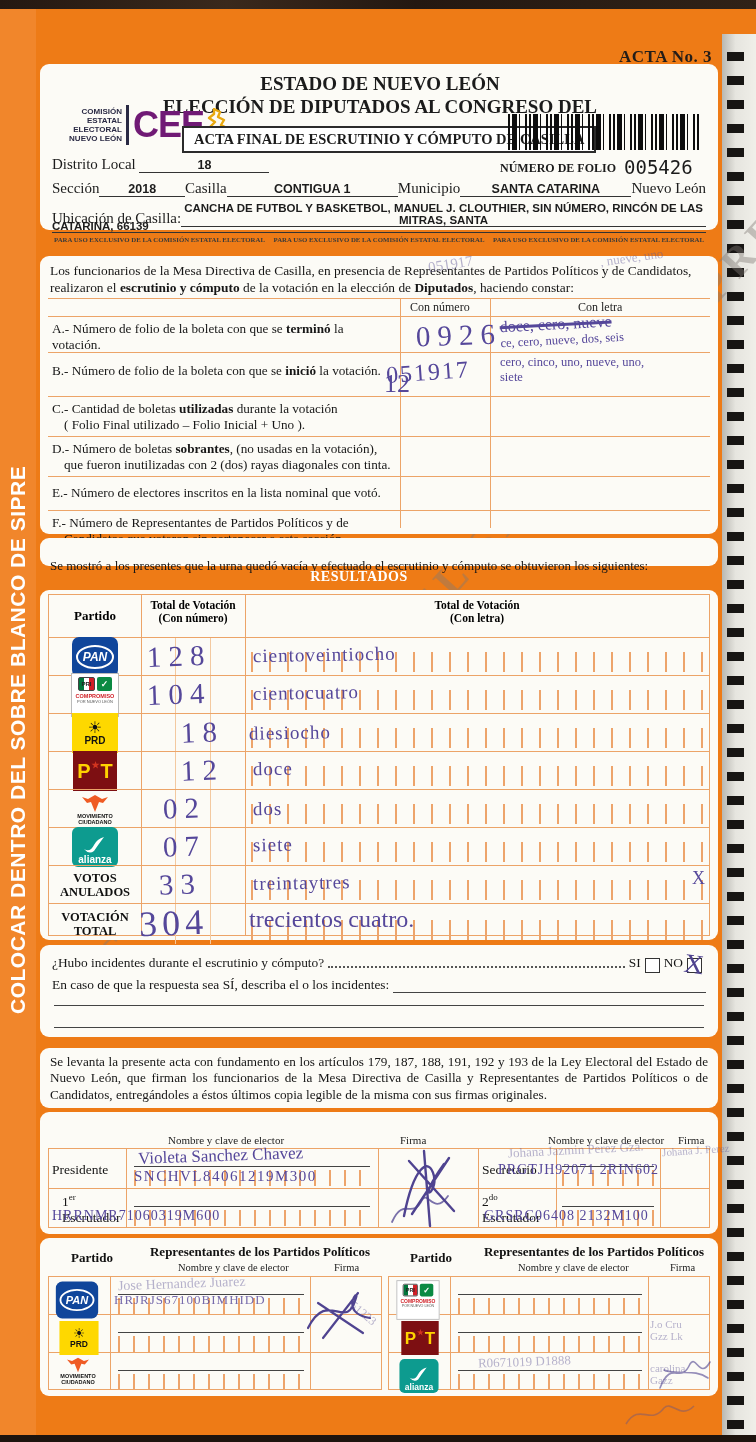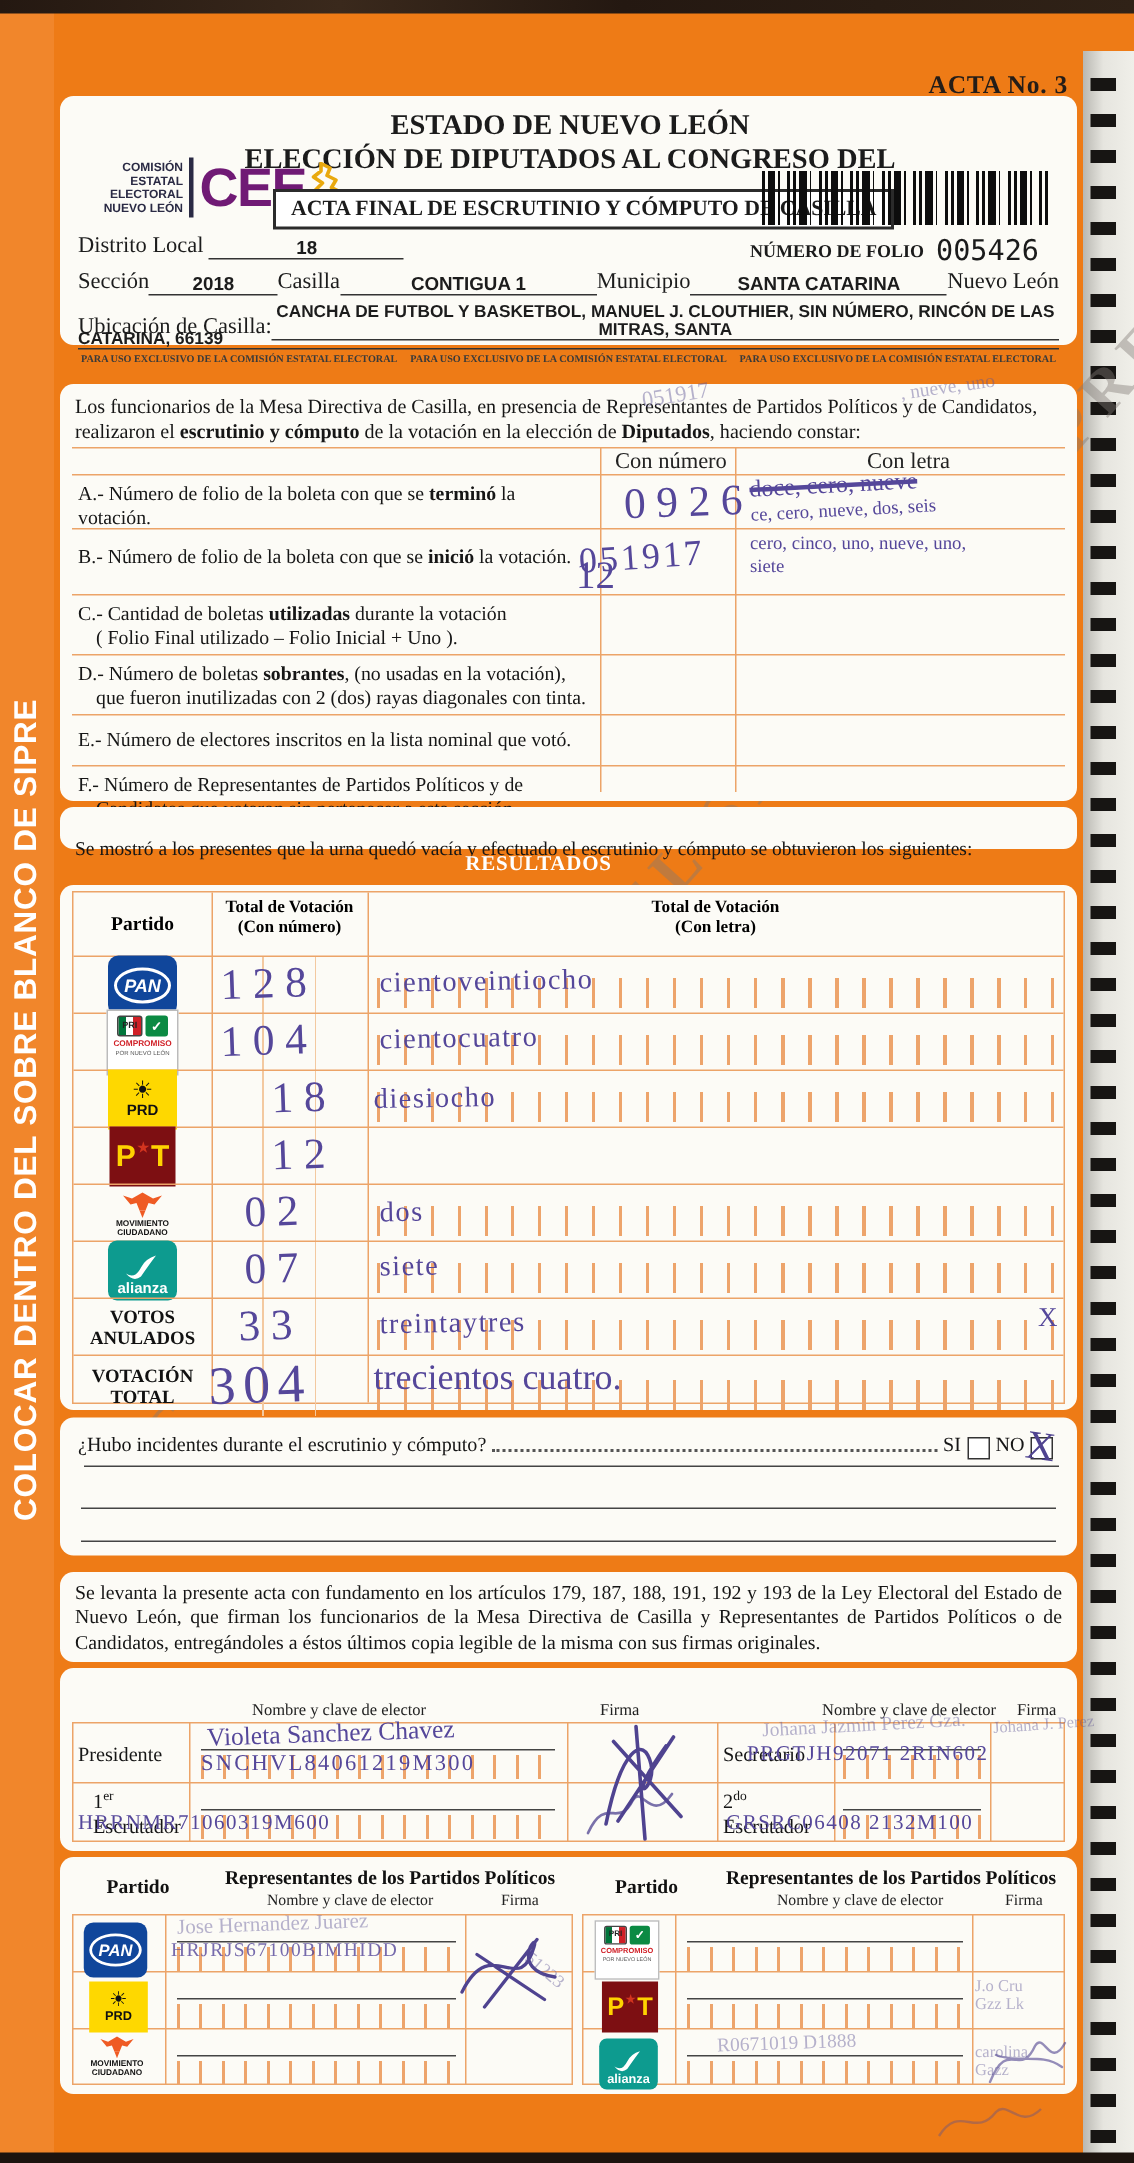--- a/index.html
+++ b/index.html
@@ -43,21 +43,21 @@
   
   .obd { border:1px solid #eca468; }
   .ticks { position:absolute; left:6px; right:6px; bottom:4px; height:20px;
            background:repeating-linear-gradient(90deg,#eda46b 0 2px,transparent 2px 18px); }
 
   .intro { padding:7px 10px 4px 10px; font-size:13.4px; line-height:16.5px; color:#161616; }
   .ftable { position:absolute; left:8px; right:8px; top:42px; bottom:6px; }
   .fcol-line { position:absolute; top:0; bottom:0; width:1px; background:#eca468; }
   .frow { position:absolute; left:0; right:0; border-top:1px solid #eca468; }
   .fdesc { position:absolute; left:4px; top:4px; width:340px; font-size:13.2px; line-height:16px; color:#161616; }
-  .fhdr { position:absolute; top:2px; font-size:15px; color:#222; }
+  .fhdr { position:absolute; top:2px; font-size:12px; color:#222; }
 
   .hw { font-family:cursive; color:#55479a; }
   .hw-num { font-size:29px; letter-spacing:7px; transform:rotate(-2deg); }
   .hw-word { font-size:19px; letter-spacing:1px; transform:rotate(-1deg); }
   .hw-small { font-size:12.5px; }
   .hw-faint { color:rgba(96,86,150,.45); }
   .strike { text-decoration:line-through; text-decoration-thickness:3px; }
 
   .urna { padding:20px 10px; font-size:13px; color:#161616; }
   .res-title { position:absolute; left:0; top:569px; width:718px; text-align:center;
@@ -317,20 +317,24 @@
         <div class="partido-cell" style="top:0; height:38px;">
           <div class="pt-logo">
               <span>P</span>
               <span class="pt-star">★</span>
               <span>T</span>
             </div>
         </div>
         <div class="num-cell" style="top:0; height:38px;">
           <span class="hw hw-num" style="position:absolute; left:40px; top:2px;">12</span>
         </div>
+        <div class="letra-cell" style="top:0; height:38px;">
+            <div class="ticks"></div>
+          <span class="hw hw-word" style="position:absolute; left:8px; top:6px;">doce</span>
+        </div>
       </div>
 
       <div class="rrow" style="top:194px; height:38px;">
         <div class="partido-cell" style="top:0; height:38px;">
           <div class="mc-logo">
             <svg width="30" height="20" viewBox="0 0 30 20">
               <path d="M15 2 L22 6 L28 4 L23 10 L19 9 L17 14 L13 14 L11 9 L7 10 L2 4 L8 6 Z" fill="#ef5b24"></path>
               <path d="M13 14 L15 19 L17 14 Z" fill="#ef5b24"></path>
             </svg>
             <div class="mc-txt">
@@ -402,20 +406,21 @@
       <span>¿Hubo incidentes durante el escrutinio y cómputo?</span>
       <span class="leader"></span>
       <span>SI</span>
       <span class="chk"></span>
       <span>NO</span>
       <span class="chk">
         <span class="xmark" style="left:-4px; top:-10px; font-size:27px; transform:rotate(8deg);">X</span>
       </span>
     </div>
     <div class="inc-line2">
+      <span>En caso de que la respuesta sea SÍ, describa el o los incidentes:</span>
       <span class="wline"></span>
     </div>
     <div class="full-line" style="top:60px;"></div>
     <div class="full-line" style="top:82px;"></div>
   </div>
 
   <div class="wbox" style="top:1048px; height:60px;">
     <div class="legal">Se levanta la presente acta con fundamento en los artículos 179, 187, 188, 191, 192 y 193 de la Ley Electoral del Estado de Nuevo León, que firman los funcionarios de la Mesa Directiva de Casilla y Representantes de  Partidos Políticos o de Candidatos, entregándoles a éstos últimos copia legible de la misma con sus firmas originales.</div>
   </div>
 

